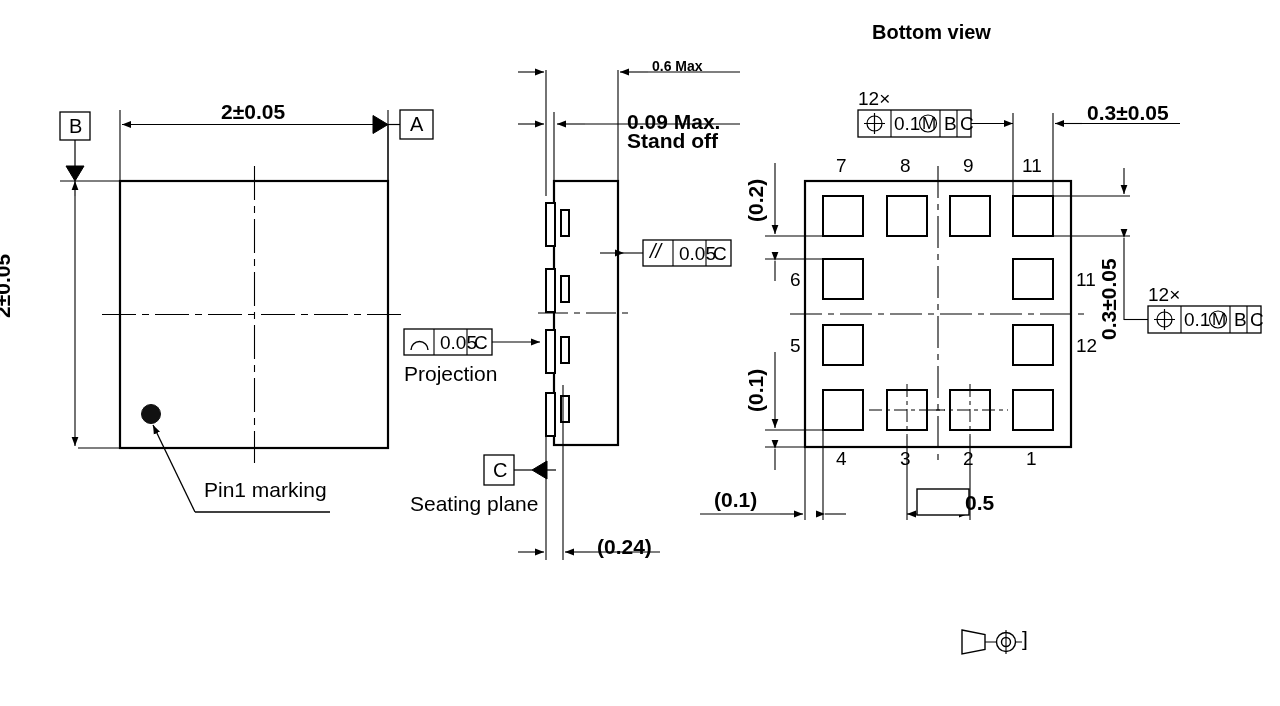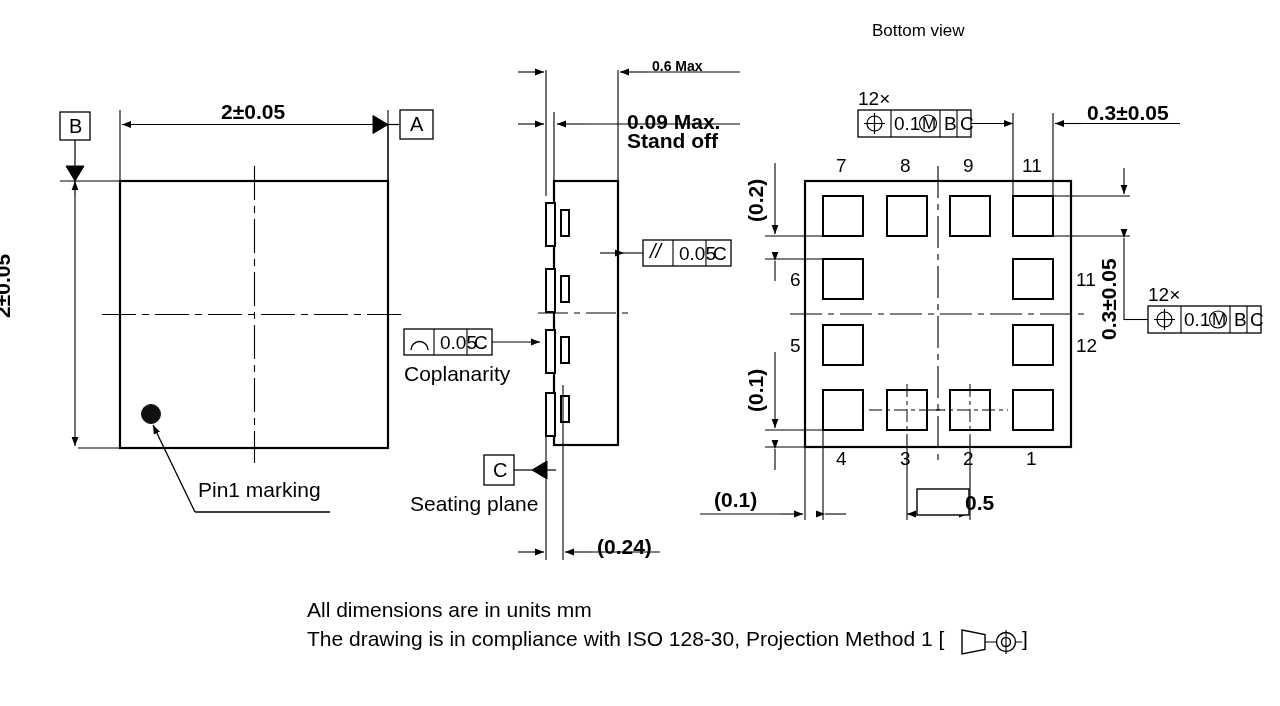--- a/index.html
+++ b/index.html
@@ -235,36 +235,36 @@
     <path d="M1006 630 V654" stroke-width="1.1"></path>
   </g>
 
   </g>
 </svg>
 
 <div class="txt b" style="left:221px;top:100px;font-size:21px;"><span>2±0.05</span></div>
 <div class="txt b" style="left:-9px;top:318px;font-size:21px;transform:rotate(-90deg);transform-origin:left top;"><span>2±0.05</span></div>
 <div class="txt" style="left:69px;top:115px;font-size:20px;"><span>B</span></div>
 <div class="txt" style="left:410px;top:113px;font-size:20px;"><span>A</span></div>
-<div class="txt" style="left:198px;top:478px;font-size:21px;"><span>Pin1 marking</span></div>
+<div class="txt" style="left:204px;top:478px;font-size:21px;"><span>Pin1 marking</span></div>
 
 <div class="txt b" style="left:652px;top:58px;font-size:14px;"><span>0.6 Max</span></div>
 <div class="txt b" style="left:627px;top:110px;font-size:21px;"><span>0.09 Max.</span></div>
 <div class="txt b" style="left:627px;top:129px;font-size:21px;"><span>Stand off</span></div>
 <div class="txt" style="left:650px;top:240px;font-size:20px;font-style:italic;"><span>//</span></div>
 <div class="txt" style="left:679px;top:243px;font-size:19px;"><span>0.05</span></div>
 <div class="txt" style="left:713px;top:243px;font-size:19px;"><span>C</span></div>
 <div class="txt" style="left:440px;top:332px;font-size:19px;"><span>0.05</span></div>
 <div class="txt" style="left:474px;top:332px;font-size:19px;"><span>C</span></div>
-<div class="txt" style="left:404px;top:362px;font-size:21px;"><span>Coplanarity</span></div>
+<div class="txt" style="left:404px;top:362px;font-size:21px;"><span>Projection</span></div>
 <div class="txt" style="left:493px;top:459px;font-size:20px;"><span>C</span></div>
 <div class="txt" style="left:410px;top:492px;font-size:21px;"><span>Seating plane</span></div>
 <div class="txt b" style="left:597px;top:535px;font-size:21px;"><span>(0.24)</span></div>
 
-<div class="txt" style="left:872px;top:21px;font-size:17px;"><span>Bottom view</span></div>
+<div class="txt" style="left:872px;top:21px;font-size:20px;font-weight:bold;"><span>Bottom view</span></div>
 
 <div class="txt" style="left:858px;top:88px;font-size:19px;"><span>12×</span></div>
 <div class="txt" style="left:894px;top:113px;font-size:19px;"><span>0.1</span></div>
 <div class="txt" style="left:922px;top:114px;font-size:17px;"><span>M</span></div>
 <div class="txt" style="left:944px;top:113px;font-size:19px;"><span>B</span></div>
 <div class="txt" style="left:960px;top:113px;font-size:19px;"><span>C</span></div>
 
 <div class="txt" style="left:1148px;top:284px;font-size:19px;"><span>12×</span></div>
 <div class="txt" style="left:1184px;top:309px;font-size:19px;"><span>0.1</span></div>
 <div class="txt" style="left:1212px;top:310px;font-size:17px;"><span>M</span></div>
@@ -287,17 +287,15 @@
 <div class="txt" style="left:836px;top:448px;font-size:19px;"><span>4</span></div>
 <div class="txt" style="left:900px;top:448px;font-size:19px;"><span>3</span></div>
 <div class="txt" style="left:963px;top:448px;font-size:19px;"><span>2</span></div>
 <div class="txt" style="left:1026px;top:448px;font-size:19px;"><span>1</span></div>
 
 <div class="txt" style="left:790px;top:269px;font-size:19px;"><span>6</span></div>
 <div class="txt" style="left:790px;top:335px;font-size:19px;"><span>5</span></div>
 <div class="txt" style="left:1076px;top:269px;font-size:19px;"><span>11</span></div>
 <div class="txt" style="left:1076px;top:335px;font-size:19px;"><span>12</span></div>
 
-<div class="txt" style="left:307px;top:598px;font-size:21px;"><span>All dimensions are in units mm</span></div>
-<div class="txt" style="left:307px;top:627px;font-size:21px;"><span>The drawing is in compliance with ISO 128-30, Projection Method 1 [</span></div>
 <div class="txt" style="left:1022px;top:627px;font-size:21px;"><span>]</span></div>
 
 </div>
 
 </body></html>

